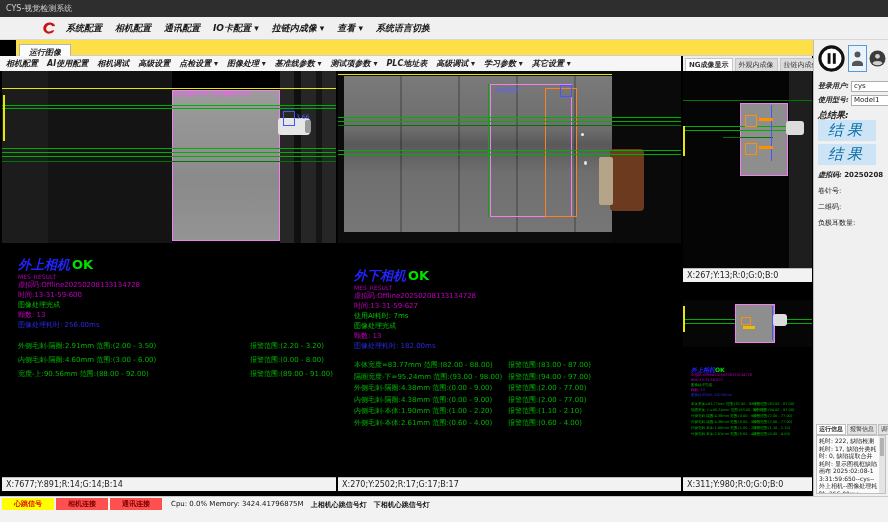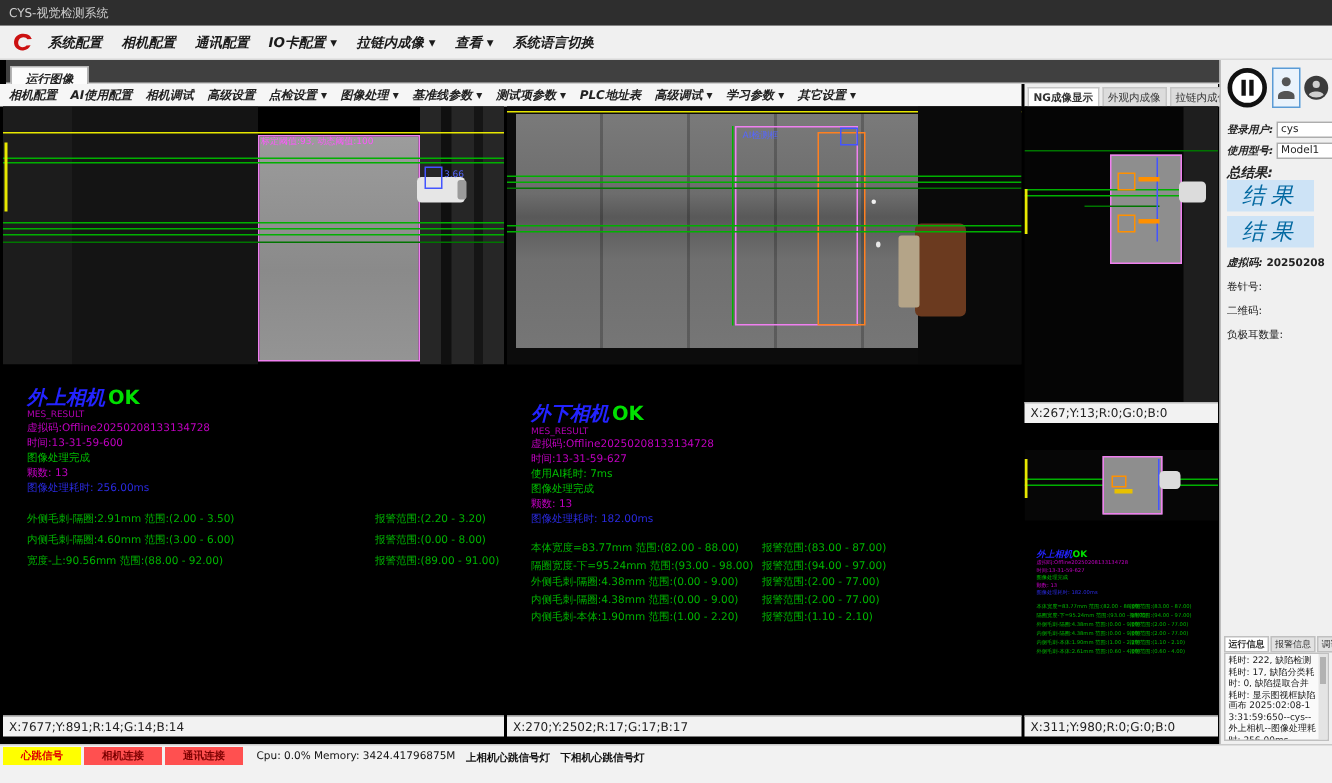--- a/index.html
+++ b/index.html
@@ -4,24 +4,24 @@
 <style>
   html,body{margin:0;padding:0;background:#555;}
   .app{position:relative;width:888px;height:522px;background:#000;overflow:hidden;
        font-family:"DejaVu Sans","Liberation Sans",sans-serif;-webkit-font-smoothing:none;}
   .abs{position:absolute;}
 
   
   .titlebar{left:0;top:0;width:888px;height:17px;background:#2e2e2e;color:#cfcfcf;
             font-size:8px;line-height:17px;padding-left:6px;box-sizing:border-box;}
   .menubar{left:0;top:17px;width:888px;height:23px;background:#f0f0f0;border-bottom:1px solid #d8d8d8;
-           display:flex;align-items:center;box-sizing:border-box;}
+           display:flex;align-items:center;box-sizing:border-box;padding-left:34px;}
   .logo{width:16px;height:16px;margin:0 9px 0 7px;flex:0 0 auto;}
   .menubar .mi{font-size:9px;font-weight:bold;font-style:italic;color:#1a1a1a;margin-right:13px;white-space:nowrap;cursor:default;}
-  .tabrow{left:4px;top:40px;width:813px;height:16px;background:#404040;box-sizing:border-box;border-bottom:1px solid #cfcfcf;}
+  .tabrow{left:16px;top:40px;width:813px;height:16px;background:#fde047;box-sizing:border-box;border-bottom:1px solid #cfcfcf;}
   .viewtab{display:inline-block;margin-left:3px;margin-top:1px;background:#fcfcfc;border:1px solid #b5b5b5;border-bottom:none;
            font-size:8px;font-weight:bold;font-style:italic;padding:2px 9px 1px 9px;color:#222;}
   .toolbar{left:0;top:56px;width:681px;height:15px;background:#f6f6f6;display:flex;align-items:center;
            padding-left:6px;box-sizing:border-box;}
   .toolbar .ti{font-size:8px;font-weight:bold;font-style:italic;color:#222;margin-right:9px;white-space:nowrap;cursor:default;}
   .rtabs{left:683px;top:56px;width:129px;height:15px;background:#ededed;display:flex;align-items:flex-end;box-sizing:border-box;}
   .rtab{font-size:7px;color:#333;padding:1px 3px;border:1px solid #c5c5c5;border-bottom:none;margin-left:2px;background:#dcdcdc;white-space:nowrap;}
   .rtab.active{background:#ffffff;font-weight:bold;text-align:center;}
 
   
@@ -213,20 +213,21 @@
       <div class="pl c-grn">使用AI耗时: 7ms</div>
       <div class="pl c-grn">图像处理完成</div>
       <div class="pl c-pur">颗数: 13</div>
       <div class="pl c-blu">图像处理耗时: 182.00ms</div>
       <div class="mgrid">
         <div class="mrow"><span class="mval">本体宽度=83.77mm 范围:(82.00 - 88.00)</span><span>报警范围:(83.00 - 87.00)</span></div>
         <div class="mrow"><span class="mval">隔圈宽度-下=95.24mm 范围:(93.00 - 98.00)</span><span>报警范围:(94.00 - 97.00)</span></div>
         <div class="mrow"><span class="mval">外侧毛刺-隔圈:4.38mm 范围:(0.00 - 9.00)</span><span>报警范围:(2.00 - 77.00)</span></div>
         <div class="mrow"><span class="mval">内侧毛刺-隔圈:4.38mm 范围:(0.00 - 9.00)</span><span>报警范围:(2.00 - 77.00)</span></div>
         <div class="mrow"><span class="mval">内侧毛刺-本体:1.90mm 范围:(1.00 - 2.20)</span><span>报警范围:(1.10 - 2.10)</span></div>
+        <div class="mrow"><span class="mval">外侧毛刺-本体:2.61mm 范围:(0.60 - 4.00)</span><span>报警范围:(0.60 - 4.00)</span></div>
       </div>
     </div>
     <div class="coordbar">X:270;Y:2502;R:17;G:17;B:17</div>
   </div>
 
   <div class="abs view v-rtop">
     <div class="cv" style="height:197px;background:#050505;">
       <div class="abs" style="left:106px;top:0;width:23px;height:197px;background:#1e1e1e;"></div>
       <div class="hline gd" style="left:0;top:29px;width:129px;"></div>
       <div class="abs" style="left:57px;top:32px;width:48px;height:73px;background:#8e8e8e;border:1px solid #f080f0;box-sizing:border-box;"></div>

